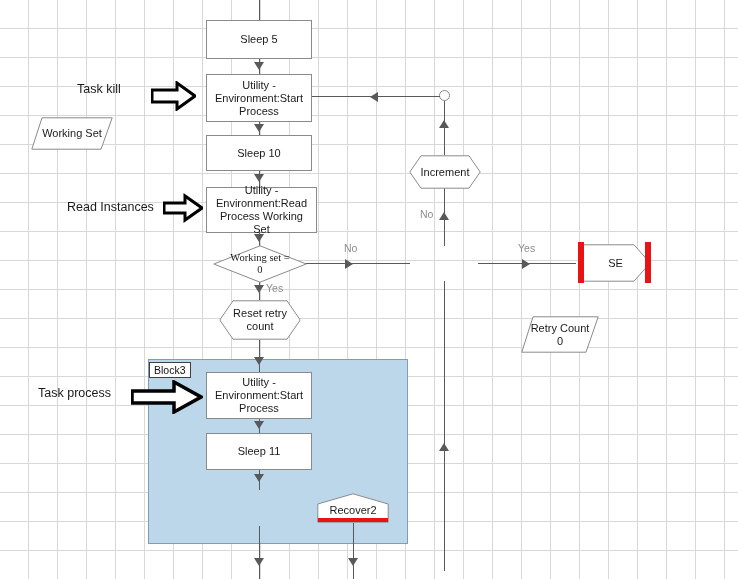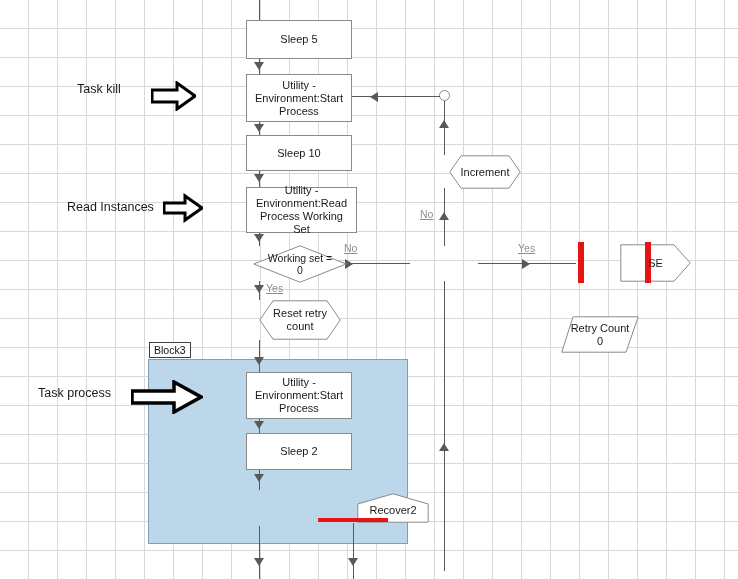--- a/index.html
+++ b/index.html
@@ -25,31 +25,31 @@
   .node {
     position: absolute;
     box-sizing: border-box;
     display: flex;
     align-items: center;
     justify-content: center;
     text-align: center;
     color: #1a1a1a;
     font-size: 11px;
     line-height: 13px;
-    margin-left: 40px;
   }
   .rect {
     background: #ffffff;
     border: 1px solid #8a8a8a;
   }
   .rect .txt { padding: 0 4px; }
 
   
   .diamond {
     background: transparent;
+    font-family: Liberation Serif, serif;
   }
   .diamond .txt {
     position: relative;
     z-index: 2;
     font-size: 10.5px;
     line-height: 12px;
   }
 
   
   .hexwrap .txt {
@@ -142,39 +142,38 @@
     border-radius: 50%;
     background: #ffffff;
     box-sizing: border-box;
   }
 
   .edge-label {
     position: absolute;
     font-size: 10.5px;
     color: #8d8d8d;
     white-space: nowrap;
-    text-decoration: underline;
   }
 
   
   .annot-text {
     position: absolute;
     font-size: 12.5px;
     color: #1a1a1a;
     white-space: nowrap;
   }
   .fatarrow { position: absolute; }
 </style>
 </head>
 <body>
 
 <div id="canvas">
 
   <div class="block-region" style="left:148px; top:359px; width:260px; height:185px;"></div>
-  <div class="block-label" style="left:149px; top:342px;">Block3</div>
+  <div class="block-label" style="left:149px; top:362px;">Block3</div>
 
   <div class="line-v" style="left:259px; top:0px; height:20px;"></div>
 
   <div class="line-v" style="left:259px; top:58px; height:18px;"></div>
   <div class="arrow arrow-down" style="left:254px; top:62px;"></div>
 
   <div class="line-v" style="left:259px; top:122px; height:14px;"></div>
   <div class="arrow arrow-down" style="left:254px; top:124px;"></div>
 
   <div class="line-v" style="left:259px; top:170px; height:18px;"></div>
@@ -271,27 +270,33 @@
   <div class="redbar" style="left:578px; top:242px; width:6px; height:41px;"></div>
   <div class="redbar" style="left:645px; top:242px; width:6px; height:41px;"></div>
 
   <div class="node paraw" style="left:521px; top:316px; width:78px; height:37px;">
     <svg width="78" height="37" viewBox="0 0 78 37">
       <polygon points="12,0.8 77.2,0.8 65,36.2 0.8,36.2" fill="#ffffff" stroke="#8a8a8a" stroke-width="1"></polygon>
     </svg>
     <span class="txt">Retry Count<br>0</span>
   </div>
 
+  <div class="node paraw" style="left:31px; top:117px; width:82px; height:33px;">
+    <svg width="82" height="33" viewBox="0 0 82 33">
+      <polygon points="11,0.8 81.2,0.8 70,32.2 0.8,32.2" fill="#ffffff" stroke="#8a8a8a" stroke-width="1"></polygon>
+    </svg>
+    <span class="txt">Working Set</span>
+  </div>
 
   <div class="node rect" style="left:206px; top:372px; width:106px; height:47px;">
     <span class="txt">Utility -<br>Environment:Start<br>Process</span>
   </div>
 
   <div class="node rect" style="left:206px; top:433px; width:106px; height:37px;">
-    <span class="txt">Sleep 2</span>
+    <span class="txt">Sleep 11</span>
   </div>
 
 
   <div class="node homew" style="left:317px; top:493px; width:72px; height:30px;">
     <svg width="72" height="30" viewBox="0 0 72 30">
       <polygon points="0.8,11 36,0.8 71.2,11 71.2,29.2 0.8,29.2" fill="#ffffff" stroke="#8a8a8a" stroke-width="1"></polygon>
     </svg>
     <span class="txt" style="padding-top:5px;">Recover2</span>
   </div>
   <div class="redbar" style="left:318px; top:518px; width:70px; height:4px;"></div>

